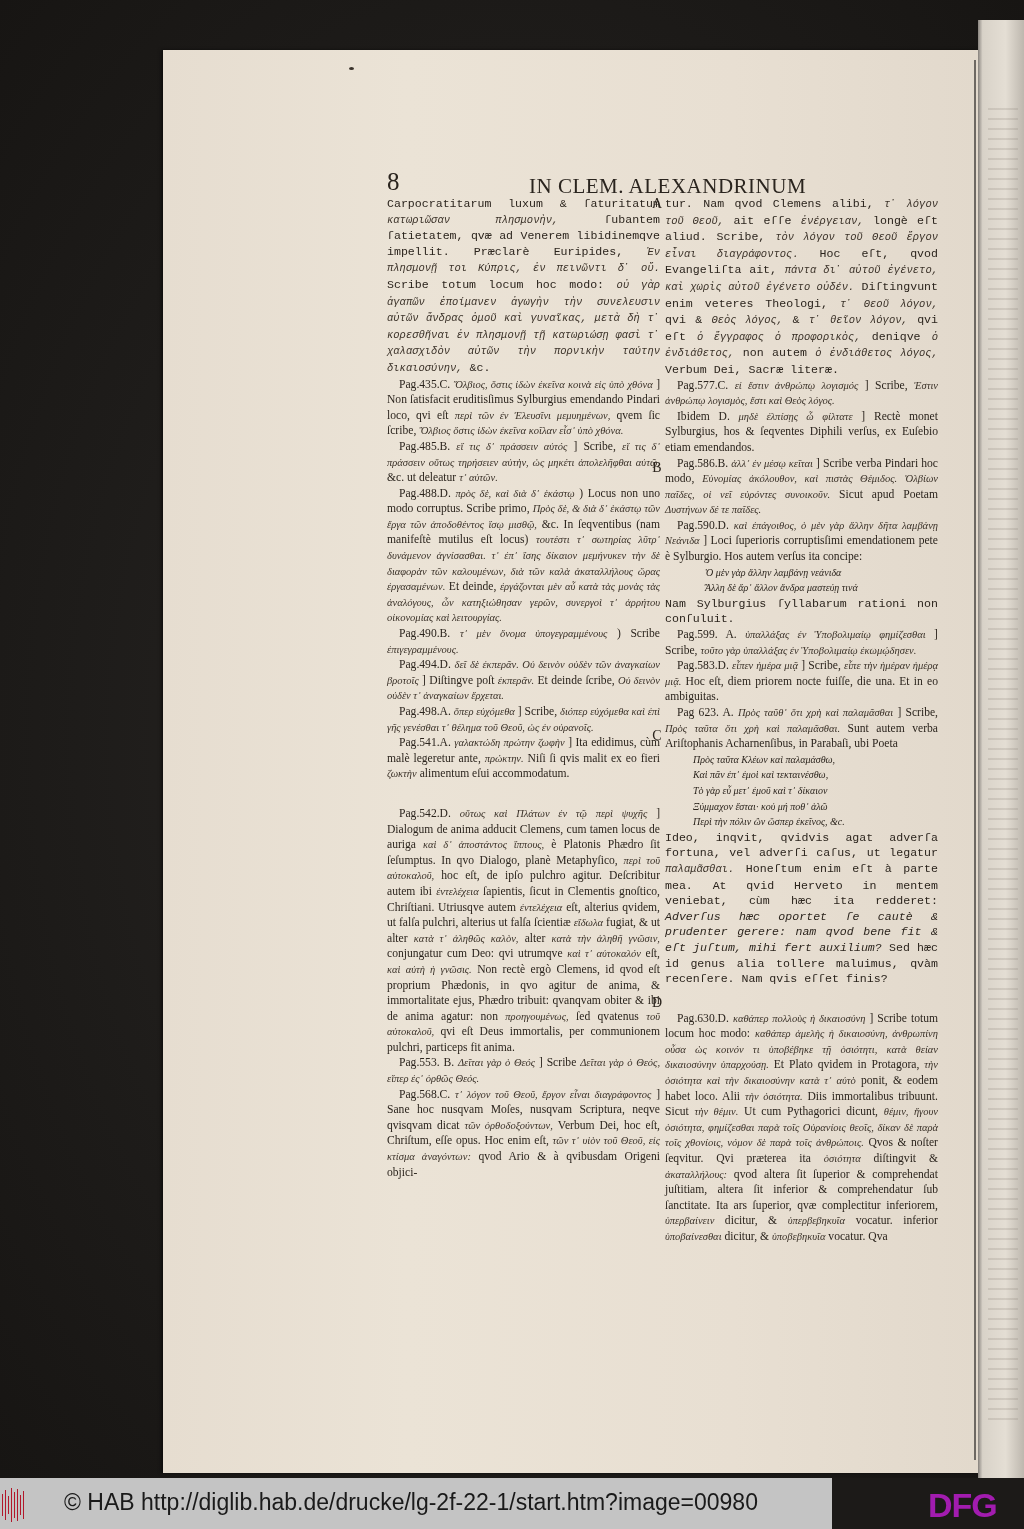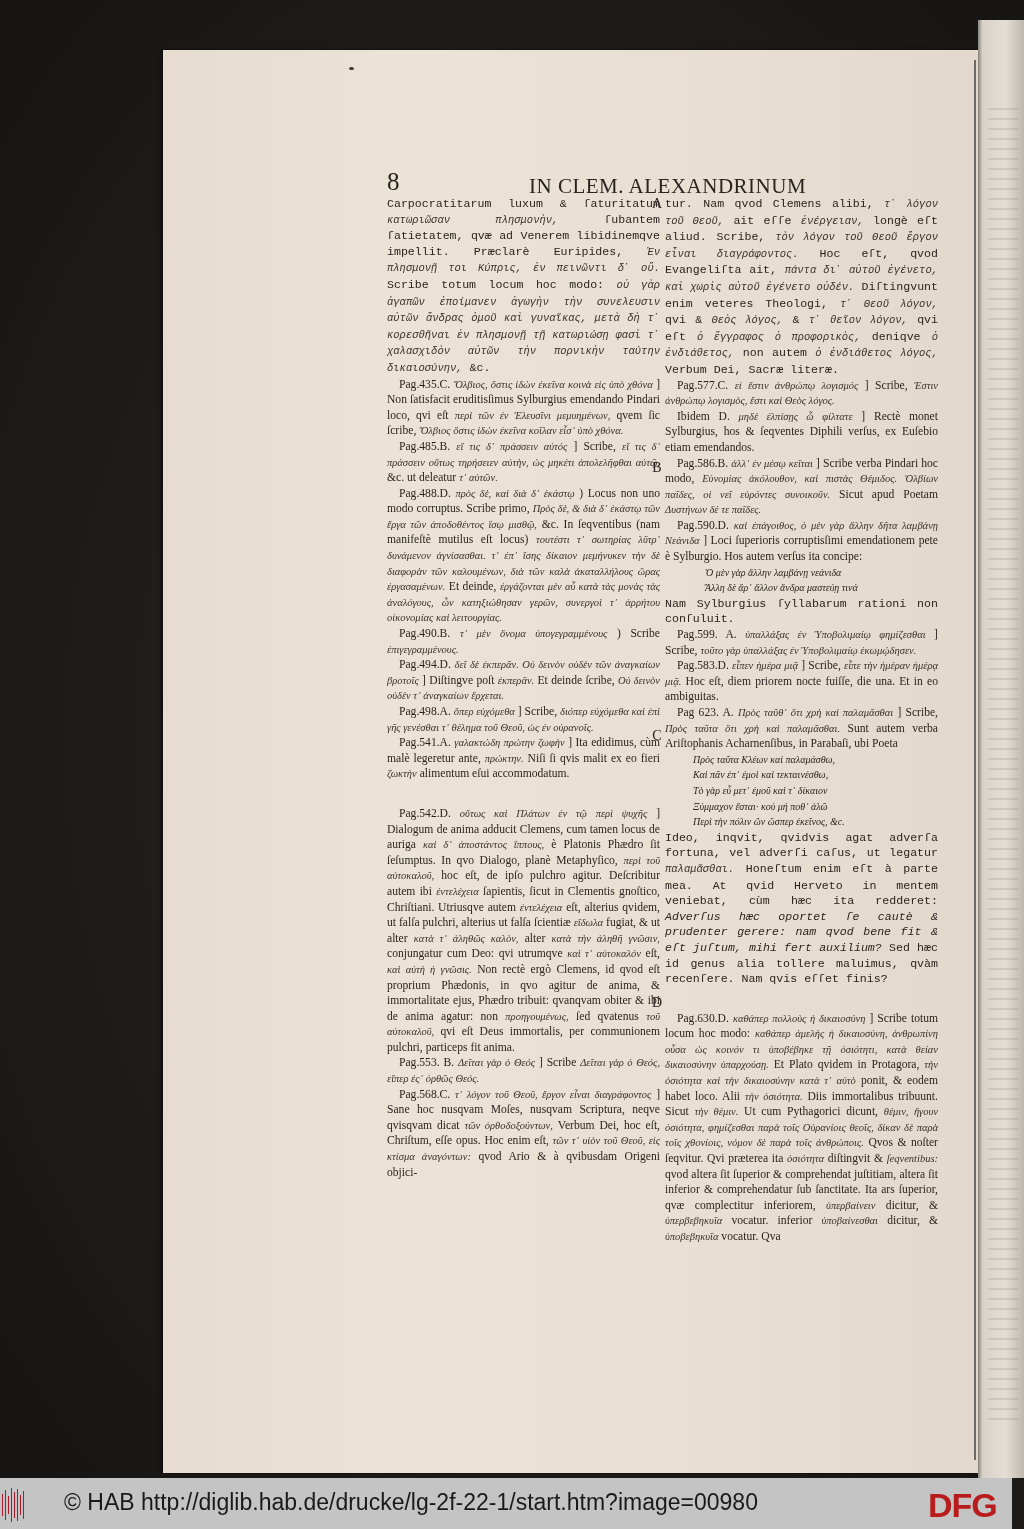--- a/index.html
+++ b/index.html
@@ -51,35 +51,35 @@
   .col .gk { font-style: italic; font-size: 10.5px; color: #3a3128; }
   .col .it { font-style: italic; }
   .col .verse { text-indent: 0; padding-left: 28px; font-style: italic; font-size: 10px; font-family: Liberation Serif, serif; }
   .col .verse.deep { padding-left: 40px; }
 
   .margin-letter {
     position: absolute; font-size: 14px; color: #2b241d; width: 14px; text-align: center;
   }
 
   .footer {
-    position: absolute; left: 0; top: 1478px; width: 1012px; height: 51px;
+    position: absolute; left: 0; top: 1478px; width: 832px; height: 51px;
     background: #c4c4c4;
   }
   .footer .logo-hab {
     position: absolute; left: 2px; top: 10px; width: 22px; height: 34px;
     display: flex; gap: 2px; align-items: center;
   }
   .footer .logo-hab span { display: block; width: 1.5px; background: #b2182b; }
   .footer .credit {
     position: absolute; left: 64px; top: 11px; font-family: "Liberation Sans", sans-serif;
     font-size: 23px; color: #1a1a1a; white-space: nowrap;
   }
   .footer .dfg {
     position: absolute; left: 928px; top: 8px; font-family: "Liberation Sans", sans-serif;
-    font-weight: bold; font-size: 34px; color: #b91c1c; letter-spacing: -1px;
+    font-weight: bold; font-size: 34px; color: #a21caf; letter-spacing: -1px;
   }
 </style>
 </head>
 <body>
 
 <div class="backdrop"></div>
 <div class="page-edge-right">
     <div class="bleed"></div>
   </div>
 
@@ -301,21 +301,21 @@
     <span class="gk">τὴν ὁσιότητα καὶ τὴν δικαιοσύνην κατὰ τ᾽ αὐτὸ</span>
     <span>ponit, &amp; eodem habet loco. Alii</span>
     <span class="gk">τὴν ὁσιότητα.</span>
     <span>Diis immortalibus tribuunt. Sicut</span>
     <span class="gk">τὴν θέμιν.</span>
     <span>Ut cum Pythagorici dicunt,</span>
     <span class="gk">θέμιν, ἤγουν ὁσιότητα, φημίζεσθαι παρὰ τοῖς Οὐρανίοις θεοῖς, δίκαν δὲ παρὰ τοῖς χθονίοις, νόμον δὲ παρὰ τοῖς ἀνθρώποις.</span>
     <span>Qvos &amp; noſter ſeqvitur. Qvi præterea ita</span>
     <span class="gk">ὁσιότητα</span>
     <span>diſtingvit &amp;</span>
-    <span class="gk">ſeqventibus:</span>
+    <span class="gk">ἀκαταλλήλους:</span>
     <span>qvod altera ſit ſuperior &amp; comprehendat juſtitiam, altera ſit inferior &amp; comprehendatur ſub ſanctitate. Ita ars ſuperior, qvæ complectitur inferiorem,</span>
     <span class="gk">ὑπερβαίνειν</span>
     <span>dicitur, &amp;</span>
     <span class="gk">ὑπερβεβηκυῖα</span>
     <span>vocatur. inferior</span>
     <span class="gk">ὑποβαίνεσθαι</span>
     <span>dicitur, &amp;</span>
     <span class="gk">ὑποβεβηκυῖα</span>
     <span>vocatur. Qva</span>
   </p>

